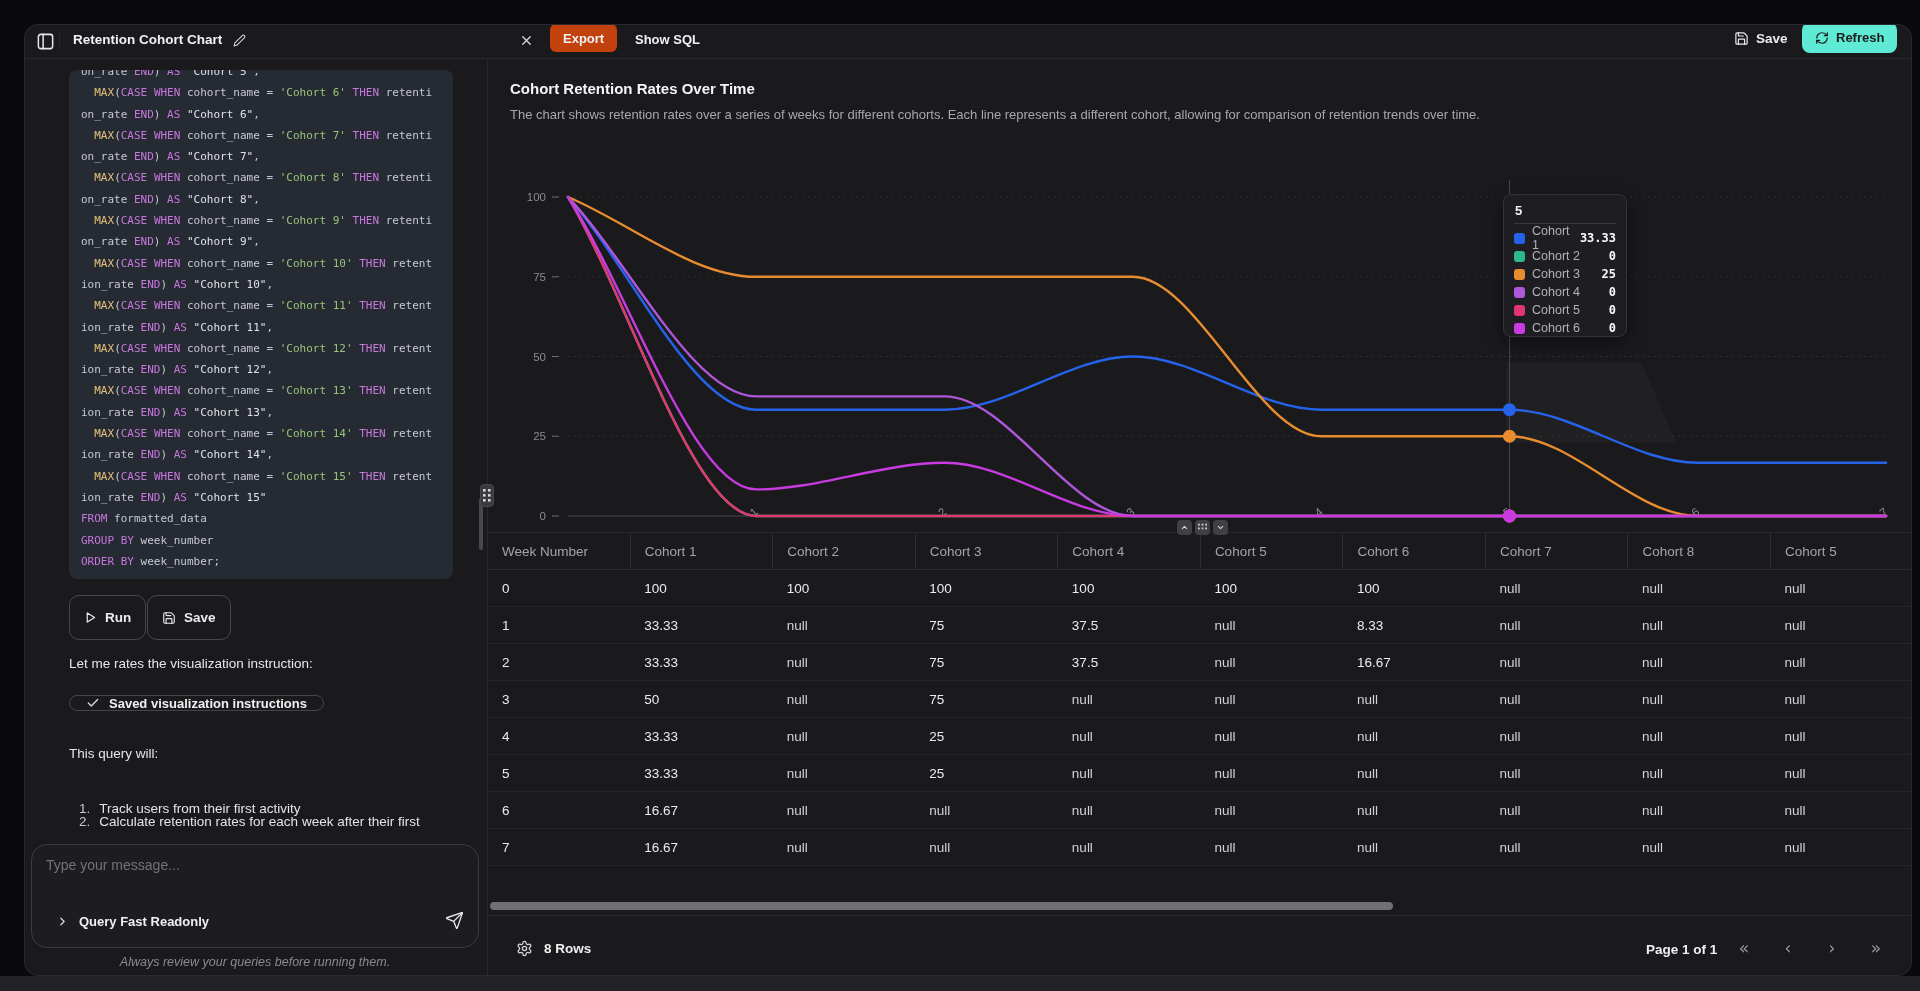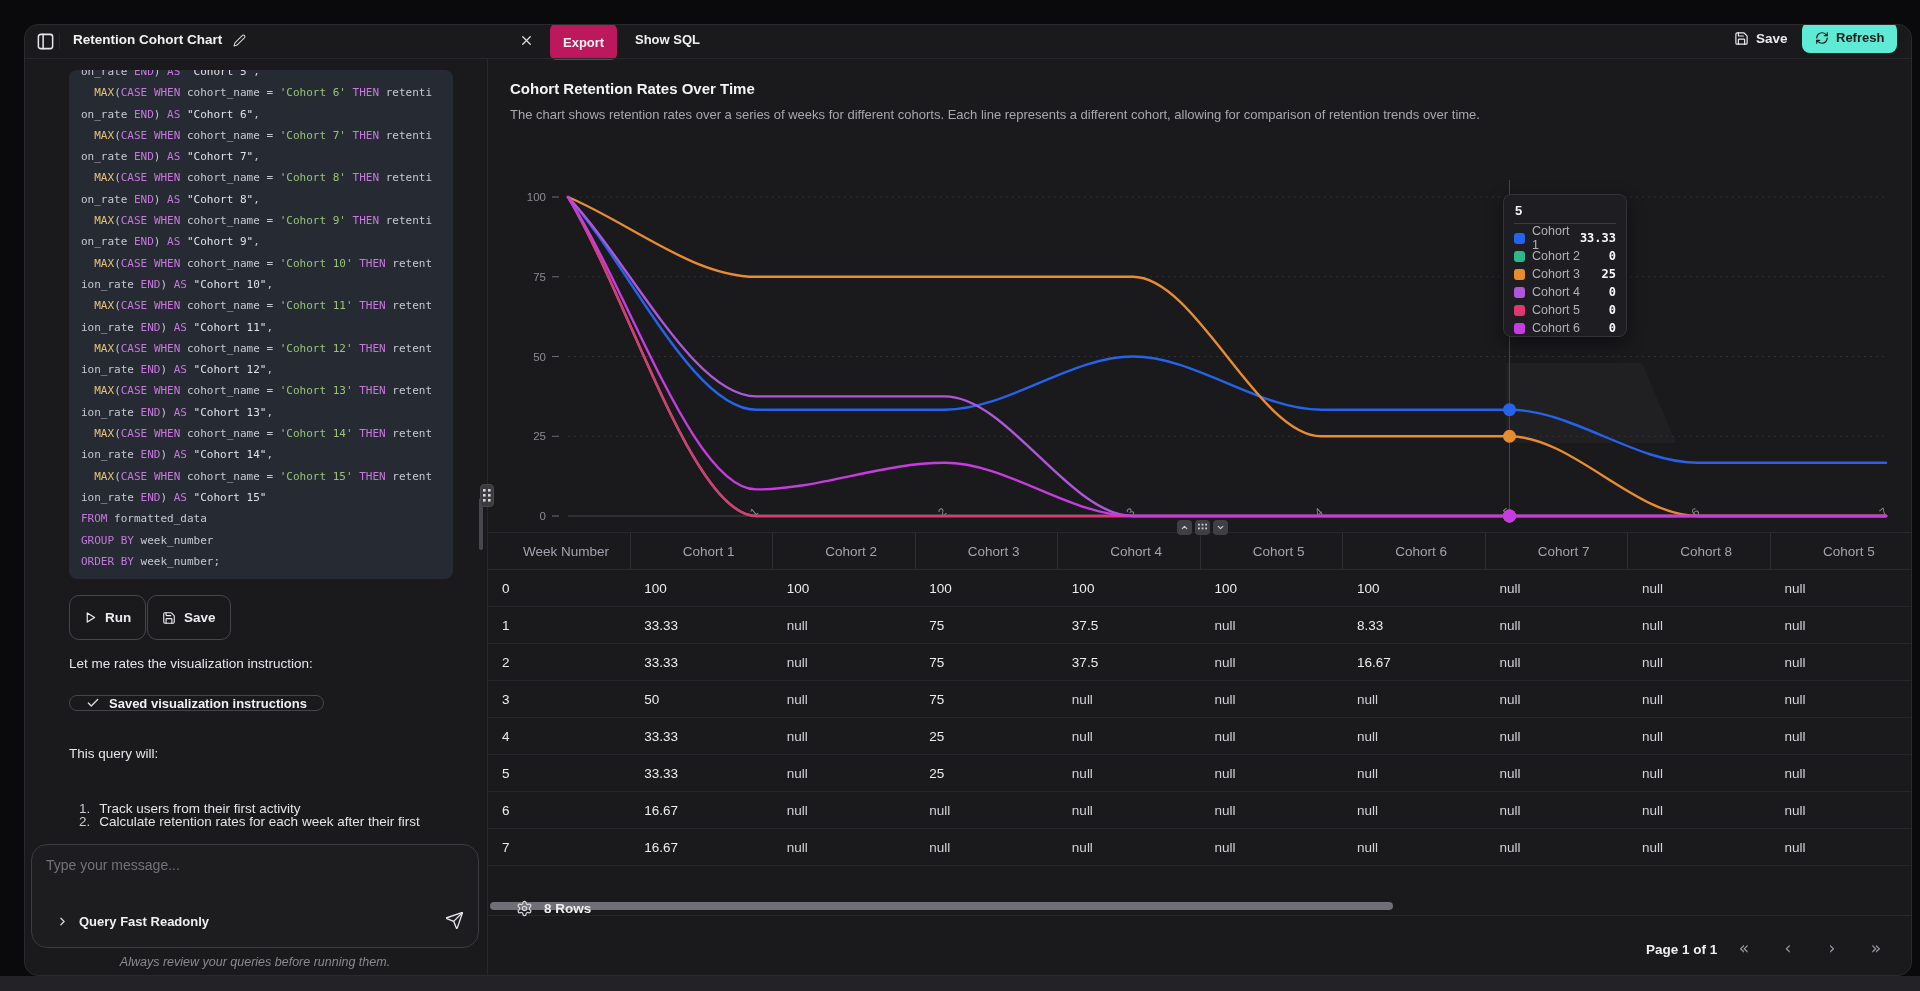--- a/index.html
+++ b/index.html
@@ -11,21 +11,21 @@
   #window{left:24px;top:24px;width:1888px;height:952px;background:#1a1a1d;border:1px solid #2a2a2e;
           border-radius:14px;overflow:hidden;}
   
   .hdivider{background:#28282c;height:1px;}
   .vdivider{background:#28282c;width:1px;}
 
   
   .icon-btn{display:flex;align-items:center;justify-content:center;cursor:pointer;background:none;border:none;padding:0;}
   #win-title{left:48px;top:7px;font-size:13.5px;font-weight:700;color:#f2f2f4;}
   #title-sep{left:34px;top:8px;height:16px;}
-  #export-btn{left:525px;top:-1px;height:36px;padding:0 13px;background:#be185d;border:none;border-radius:6px;
+  #export-btn{left:525px;top:-1px;height:28px;padding:0 13px;background:#c2410c;border:none;border-radius:6px;
               color:#f0f0f2;font-size:13px;font-weight:600;font-family:inherit;cursor:pointer;}
   #showsql-btn{left:604px;top:6px;background:none;border:none;color:#f0f0f2;font-size:13px;font-weight:600;
                font-family:inherit;cursor:pointer;}
   #save-top{left:1703px;top:5px;display:flex;align-items:center;gap:7px;color:#ececf0;font-size:13.5px;
             font-weight:600;cursor:pointer;background:none;border:none;font-family:inherit;}
   #refresh-btn{left:1777px;top:-3px;height:31px;padding:0 13px;background:#5eead4;color:#1c1c1e;border:none;
                border-radius:8px;display:flex;align-items:center;gap:7px;font-size:13px;font-weight:600;
                font-family:inherit;cursor:pointer;}
 
   
@@ -75,29 +75,29 @@
   .tt-swatch{width:11px;height:11px;border-radius:3px;flex:none;}
   .tt-name{font-size:12.5px;color:#b0b0b8;}
   .tt-val{margin-left:auto;font-family:"DejaVu Sans Mono",monospace;font-size:12px;font-weight:700;color:#fafafa;}
   .mini-btn{width:15px;height:15px;border:none;border-radius:4px;background:#3f3f45;display:flex;
             align-items:center;justify-content:center;cursor:pointer;padding:0;}
   #splitter-controls{left:1152px;top:495px;display:flex;gap:3px;z-index:4;}
 
   
   #table-wrap{left:463px;top:507px;width:1425px;height:334px;overflow:hidden;}
   table{border-collapse:collapse;table-layout:fixed;}
-  thead th{height:37px;text-align:center;padding:0 0 0 14px;font-size:13.5px;font-weight:400;color:#a3a3ab;
+  thead th{height:37px;text-align:left;padding:0 0 0 14px;font-size:13.5px;font-weight:400;color:#a3a3ab;
            border-top:1px solid #28282c;border-bottom:1px solid #2b2b2f;white-space:nowrap;}
   thead th + th{border-left:1px solid #2e2e32;}
   tbody td{height:37px;padding:0 0 0 14px;font-size:13.5px;color:#ececef;border-bottom:1px solid #26262a;
            white-space:nowrap;}
   td.null-cell{color:#d2d2d7;}
   #h-scroll-thumb{left:465px;top:877px;width:903px;height:8px;background:#6f6f75;border-radius:4px;cursor:pointer;}
   #footer-divider{left:463px;top:890px;width:1425px;}
-  #rows-info{left:490px;top:874px;display:flex;align-items:center;gap:11px;}
+  #rows-info{left:490px;top:914px;display:flex;align-items:center;gap:11px;}
   #rows-label{font-size:13.5px;font-weight:700;color:#f0f0f2;}
   #page-label{left:1621px;top:917px;font-size:13.5px;font-weight:700;color:#f0f0f2;}
   .pager-btn{position:absolute;top:908px;width:30px;height:30px;background:none;border:none;color:#96969d;
              font-size:17px;font-family:"DejaVu Sans",sans-serif;cursor:pointer;padding:0;}
   svg{display:block;}
 </style>
 </head>
 <body>
 
 <div id="root">

